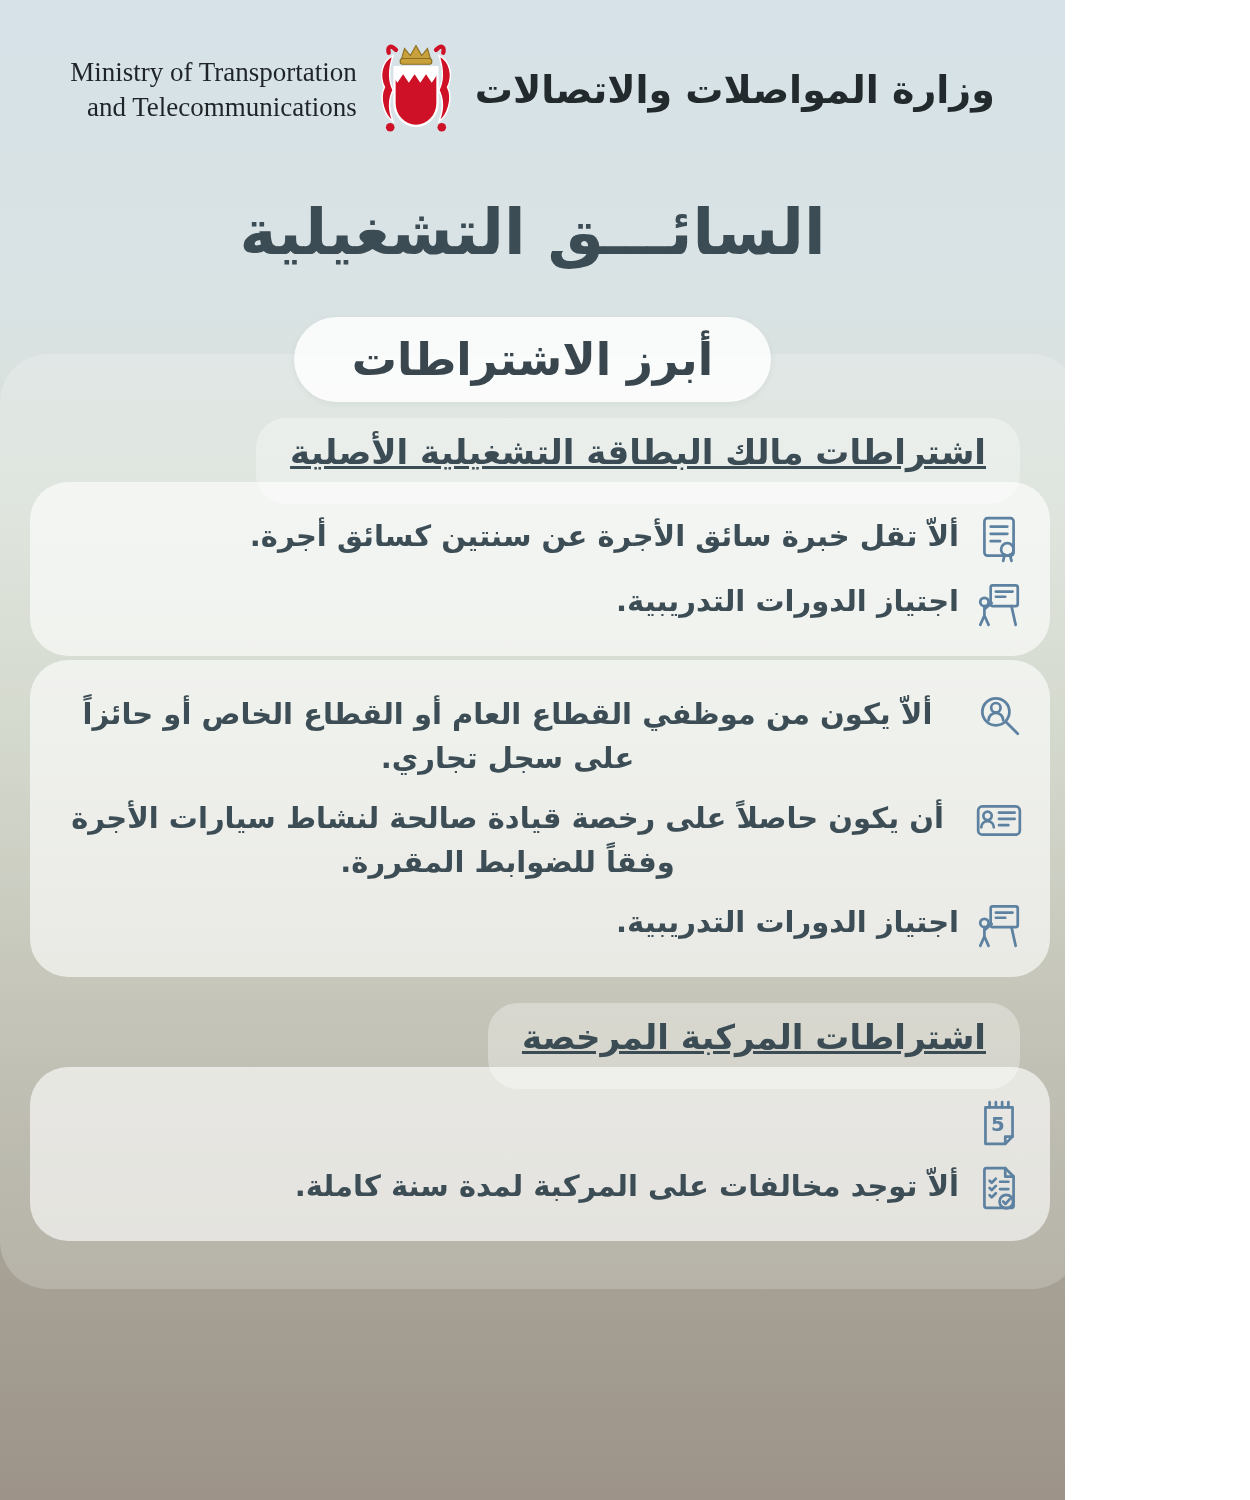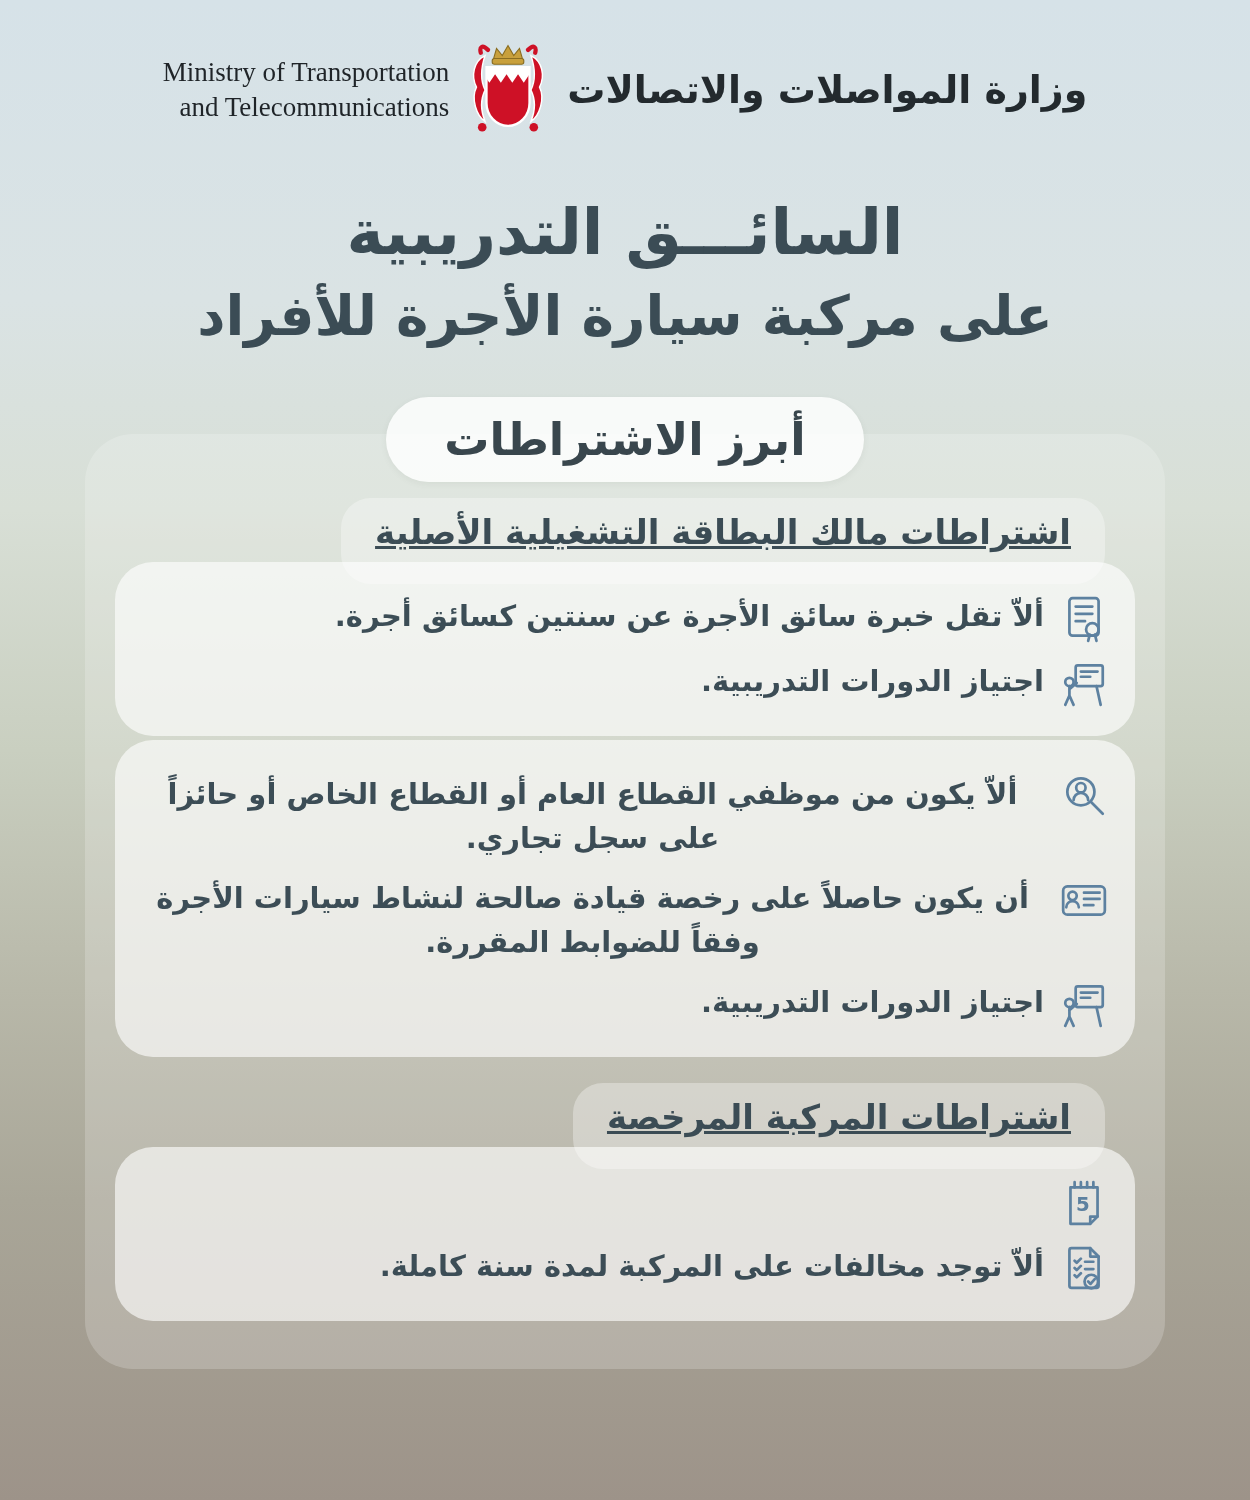--- a/index.html
+++ b/index.html
@@ -8,21 +8,21 @@
     --text:#3c4d56;
     --red:#ce1126;
     --gold:#c8a03c;
   }
   *{margin:0;padding:0;box-sizing:border-box;}
   html,body{width:1250px;}
   body{
     font-family:"DejaVu Sans","Liberation Sans",sans-serif;
   }
   .page{
-    width:1250px;height:1500px;overflow:hidden;position:relative;
+    width:1065px;height:1500px;overflow:hidden;position:relative;
     background:linear-gradient(180deg,
       #d6e2e8 0%, #dae3e4 20%, #d8dfd6 34%,
       #c9cfc0 50%, #b8b8a9 66%, #a9a698 80%, #9d9389 100%);
   }
   
   .header{
     display:flex;align-items:center;justify-content:center;
     gap:16px;padding-top:38px;
   }
   .ministry-en{
@@ -145,22 +145,21 @@
       <path d="M20 14 L22 7 L26 12 L30 5 L34 12 L38 7 L40 14 Z" fill="#c8a03c" stroke="#8a6d20" stroke-width="0.8"></path>
       <rect x="19" y="14" width="22" height="4" rx="1.5" fill="#c8a03c" stroke="#8a6d20" stroke-width="0.8"></rect>
 
       <path d="M15 20 H45 V45 A15 16 0 0 1 30 61 A15 16 0 0 1 15 45 Z" fill="#ce1126" stroke="#fff" stroke-width="1.6"></path>
       <path d="M15 20 H45 V25 L41 31 L37 25 L33 31 L29 25 L25 31 L21 25 L17 31 L15 28 Z" fill="#ffffff"></path>
     </svg>
     <div class="ministry-ar">وزارة المواصلات والاتصالات</div>
   </div>
 
   <div class="title">
-    <div class="line1">السائـــق التدريبية</div>
-    <div class="line2">على مركبة سيارة الأجرة للأفراد</div>
+    <div class="line1">السائـــق التشغيلية</div>
   </div>
 
   <div class="badge">أبرز الاشتراطات</div>
 
   <div class="panel">
   <div>
     <div class="section-heading">اشتراطات مالك البطاقة التشغيلية الأصلية</div>
     <div class="section-card">
   <div class="item">
     <span class="icon">

